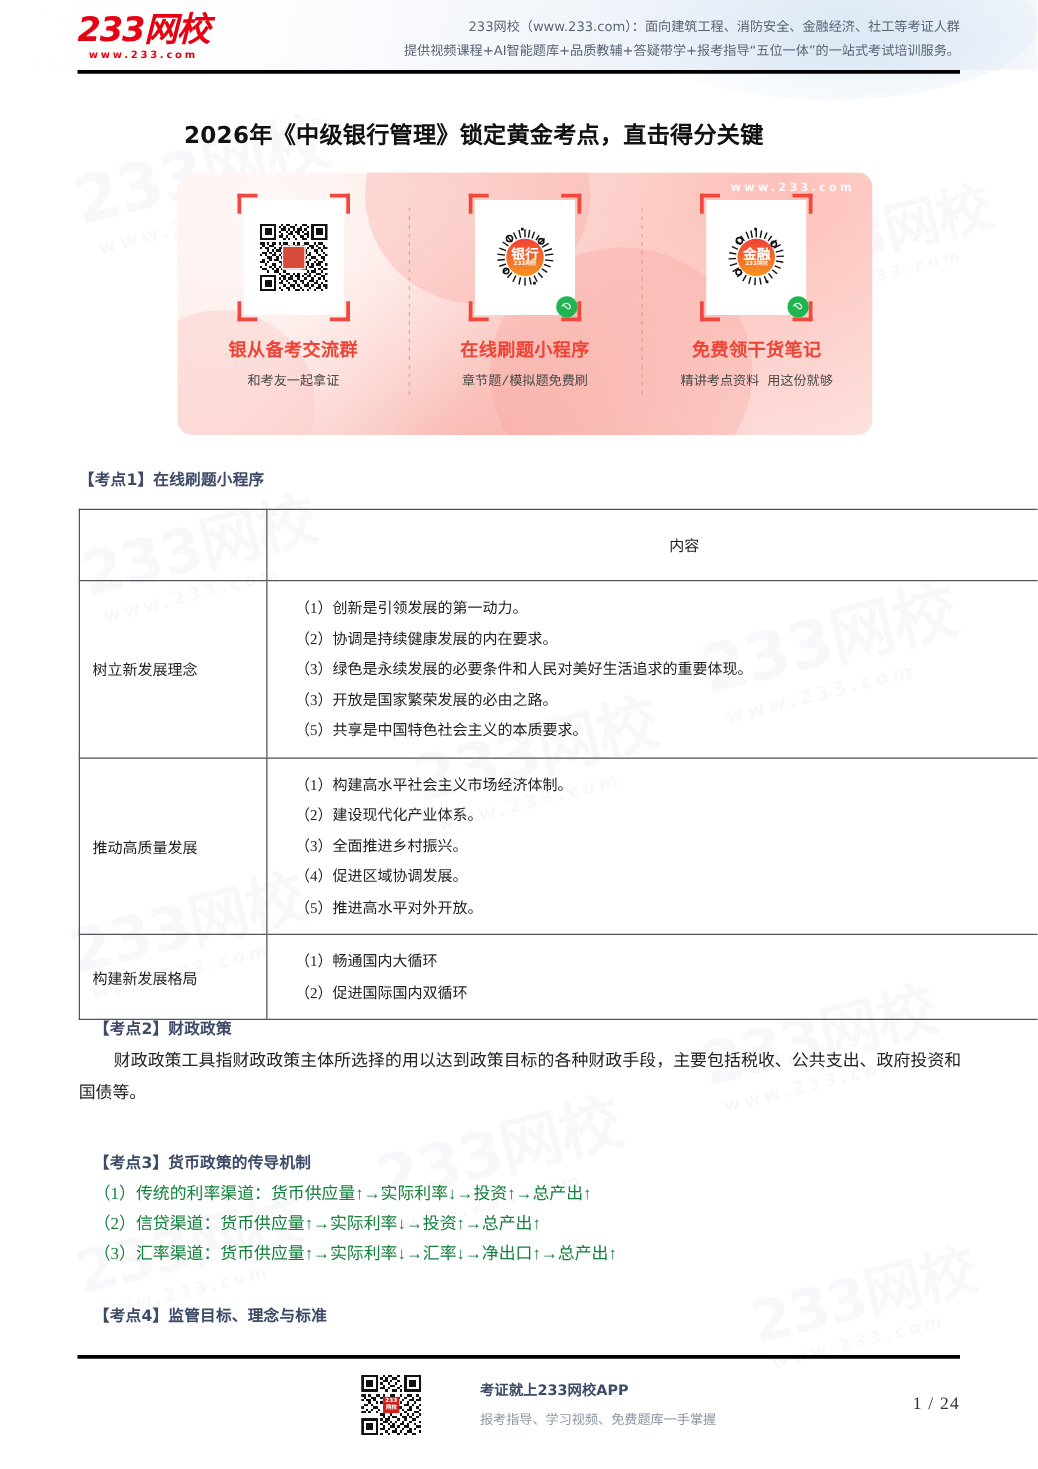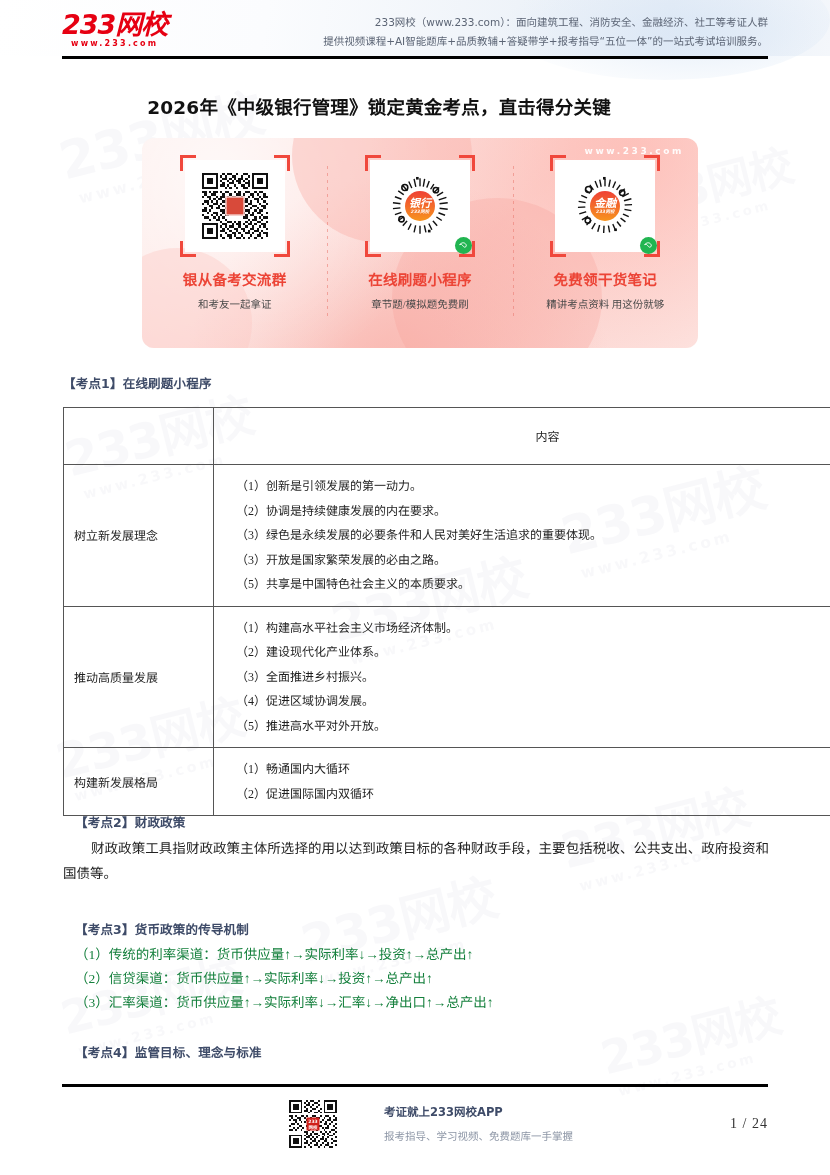--- a/index.html
+++ b/index.html
@@ -164,25 +164,24 @@
   }
   .promo-col + .promo-col::before {
     content: "";
     position: absolute;
     left: 0; top: 6px;
     width: 1px; height: 152px;
     background: repeating-linear-gradient(to bottom, rgba(233,120,110,0.55) 0 3px, rgba(233,120,110,0) 3px 7px);
   }
   .qr-frame {
     position: relative;
-    width: 100px; height: 92px;
+    width: 80px; height: 92px;
     background: #ffffff;
     padding: 13px;
     box-sizing: border-box;
-    font-style: italic;
   }
   .qr-frame .corner {
     position: absolute;
     width: 13px; height: 13px;
     border: 3px solid #f0483c;
   }
   .qr-frame .c-tl { left: -5px; top: -5px; border-right: none; border-bottom: none; }
   .qr-frame .c-tr { right: -5px; top: -5px; border-left: none; border-bottom: none; }
   .qr-frame .c-bl { left: -5px; bottom: -5px; border-right: none; border-top: none; }
   .qr-frame .c-br { right: -5px; bottom: -5px; border-left: none; border-top: none; }
@@ -229,21 +228,21 @@
   .promo-title {
     margin-top: 16px;
     font-family: "DejaVu Sans", sans-serif;
     font-size: 14.5px;
     font-weight: 700;
     color: #ec4436;
     letter-spacing: 0.3px;
   }
   .promo-sub {
     margin-top: 7px;
-    font-family: Liberation Serif, serif;
+    font-family: Liberation Mono, monospace;
     font-size: 10.5px;
     color: #4a4a4a;
   }
   .kp-heading {
     position: absolute;
     left: 75px;
     font-family: "DejaVu Sans", sans-serif;
     font-size: 12.5px;
     font-weight: 700;
     color: #3e4b68;

